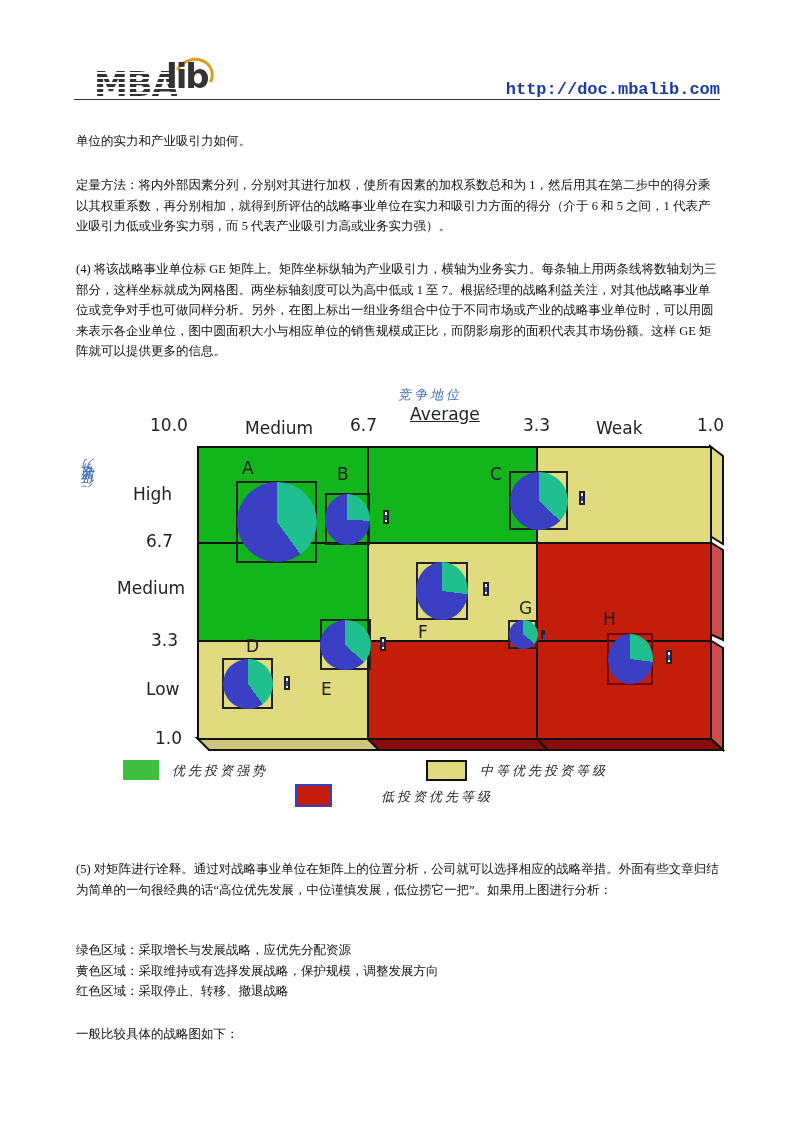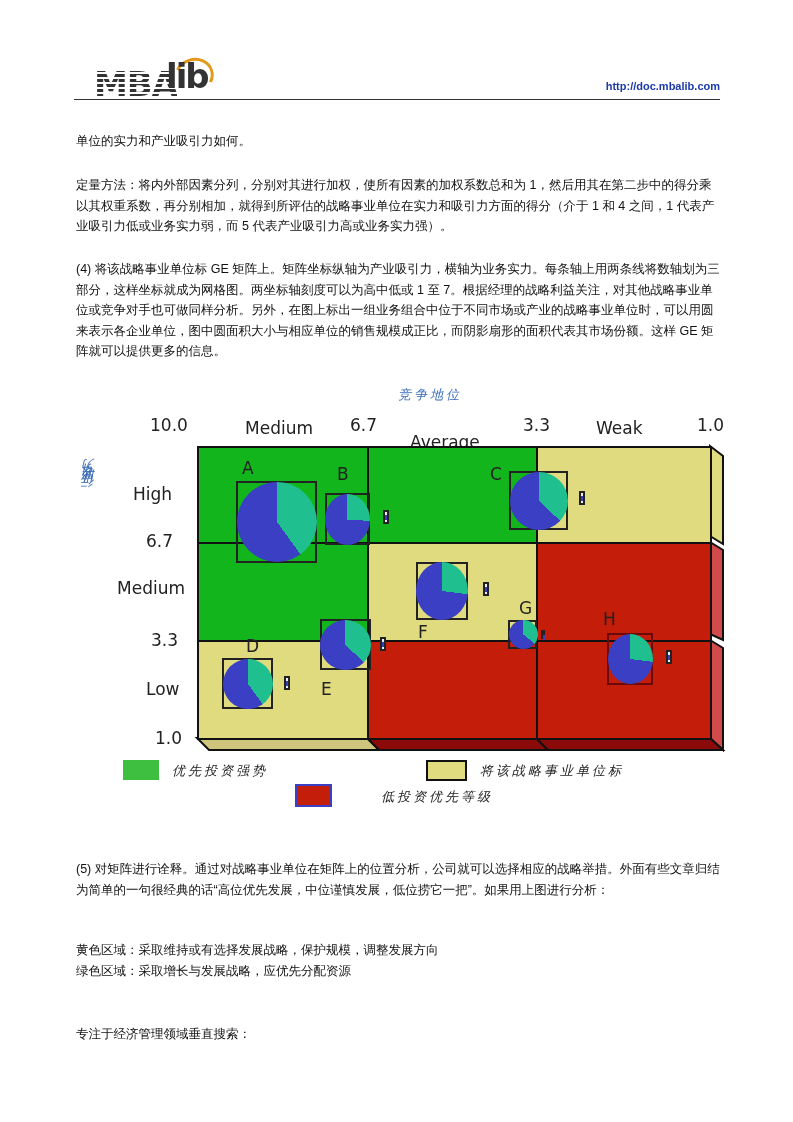--- a/index.html
+++ b/index.html
@@ -7,23 +7,23 @@
          font-family:"DejaVu Serif","Liberation Serif",serif; color:#111; }
   .header { position:absolute; left:78px; top:54px; width:642px; height:46px; }
   .logo { position:absolute; left:0; top:2px; width:130px; height:42px; }
   .logo-mba { position:absolute; left:16px; top:8px; font-family:"DejaVu Sans",sans-serif; font-weight:bold;
      font-size:34px; letter-spacing:-1px; color:#333;
      background:repeating-linear-gradient(#333 0 3px,#fff 3px 5px); -webkit-background-clip:text; background-clip:text;
      -webkit-text-fill-color:transparent; }
   .logo-lib { position:absolute; left:88px; top:0px; font-family:"DejaVu Sans",sans-serif; font-size:34px; color:#333; font-weight:bold; letter-spacing:-2px; }
   .logo-swoosh { position:absolute; left:96px; top:2px; width:34px; height:30px; border:3px solid #e39a1b; border-radius:50%; border-left-color:transparent; border-bottom-color:transparent; transform:rotate(-20deg); }
   .tagline { position:absolute; left:128px; top:28px; font-family:"DejaVu Sans",sans-serif; font-size:12px; font-weight:bold; color:#111; }
-  .url { position:absolute; right:0; top:26px; font-size:11px; font-weight:bold; color:#1b3aa6; font-family:Liberation Sans, sans-serif; }
+  .url { position:absolute; right:0; top:26px; font-size:17px; font-weight:bold; color:#1b3aa6; font-family:Liberation Mono, monospace; }
   .header-rule { position:absolute; left:74px; top:99px; width:646px; height:1px; background:#333; }
-  .para { position:absolute; left:76px; width:644px; font-size:12.5px; line-height:20.5px; font-family:Liberation Sans, sans-serif; }
+  .para { position:absolute; left:76px; width:644px; font-size:12.5px; line-height:20.5px; font-family:Liberation Serif, serif; }
   .para p { margin:0; }
   .axis-title-x { position:absolute; left:398px; top:386px; font-size:13px; color:#3d6cb8; letter-spacing:3px; font-style:italic; }
   .axis-title-y { position:absolute; left:80px; top:478px; width:16px; font-size:13px; color:#3d6cb8; writing-mode:vertical-rl; transform:rotate(180deg); letter-spacing:4px; font-style:italic; }
   .tick { position:absolute; font-family:"DejaVu Sans",sans-serif; font-size:17px; color:#222; font-weight:normal; }
   .cell { position:absolute; box-sizing:border-box; border:2px solid #111; }
   .green { background:#12b51c; }
   .yellow { background:#e1db80; }
   .red { background:#c41d0a; }
   .side { position:absolute; }
   .pie-box { position:absolute; box-sizing:border-box; border:2px solid #222; }
@@ -44,34 +44,34 @@
     <span class="logo-lib">lib</span>
   </div>
   <span class="url">http://doc.mbalib.com</span>
 </div>
 <div class="header-rule"></div>
 
 <div class="para" style="top:131px;">
   <p>单位的实力和产业吸引力如何。</p>
 </div>
 <div class="para" style="top:175px;">
-  <p>定量方法：将内外部因素分列，分别对其进行加权，使所有因素的加权系数总和为 1，然后用其在第二步中的得分乘以其权重系数，再分别相加，就得到所评估的战略事业单位在实力和吸引力方面的得分（介于 1 和 4 之间，1 代表产业吸引力低或业务实力弱，而 5 代表产业吸引力高或业务实力强）。</p>
+  <p>定量方法：将内外部因素分列，分别对其进行加权，使所有因素的加权系数总和为 1，然后用其在第二步中的得分乘以其权重系数，再分别相加，就得到所评估的战略事业单位在实力和吸引力方面的得分（介于 6 和 5 之间，1 代表产业吸引力低或业务实力弱，而 5 代表产业吸引力高或业务实力强）。</p>
 </div>
 <div class="para" style="top:259px;">
   <p>(4)  将该战略事业单位标 GE 矩阵上。矩阵坐标纵轴为产业吸引力，横轴为业务实力。每条轴上用两条线将数轴划为三部分，这样坐标就成为网格图。两坐标轴刻度可以为高中低或 1 至 7。根据经理的战略利益关注，对其他战略事业单位或竞争对手也可做同样分析。另外，在图上标出一组业务组合中位于不同市场或产业的战略事业单位时，可以用圆来表示各企业单位，图中圆面积大小与相应单位的销售规模成正比，而阴影扇形的面积代表其市场份额。这样 GE 矩阵就可以提供更多的信息。</p>
 </div>
 
 <div>
   <span class="axis-title-x">竞争地位</span>
   <span class="axis-title-y">行业吸引力</span>
 
   <span class="tick" style="left:150px;top:415px;">10.0</span>
   <span class="tick" style="left:245px;top:418px;">Medium</span>
   <span class="tick" style="left:350px;top:415px;">6.7</span>
-  <span class="tick" style="left:410px;top:432px;text-decoration:underline;">Average</span>
+  <span class="tick" style="left:410px;top:404px;text-decoration:underline;">Average</span>
   <span class="tick" style="left:523px;top:415px;">3.3</span>
   <span class="tick" style="left:596px;top:418px;">Weak</span>
   <span class="tick" style="left:697px;top:415px;">1.0</span>
 
   <span class="tick" style="left:133px;top:484px;text-align:right;">High</span>
   <span class="tick" style="left:146px;top:531px;">6.7</span>
   <span class="tick" style="left:117px;top:578px;">Medium</span>
   <span class="tick" style="left:151px;top:630px;">3.3</span>
   <span class="tick" style="left:134px;top:679px;margin-left:12px;">Low</span>
   <span class="tick" style="left:155px;top:728px;">1.0</span>
@@ -130,27 +130,28 @@
   <div class="ind" style="left:541px;top:630px;width:4px;height:9px;"></div>
 
   <span class="unit-label" style="left:603px;top:609px;">H</span>
   <div class="pie-box" style="left:607px;top:633px;width:46px;height:52px;border-color:#6a0a0a;"></div>
   <div class="pie" style="left:608px;top:634px;width:45px;height:50px;background:conic-gradient(#1fbf8f 0 27%, #3b3fc4 27% 100%);"></div>
   <div class="ind" style="left:666px;top:650px;"></div>
 
   <div class="legend-swatch" style="left:123px;top:760px;width:36px;height:20px;background:#3fbf3f;"></div>
   <span class="legend-text" style="left:172px;top:762px;">优先投资强势</span>
   <div class="legend-swatch" style="left:426px;top:760px;width:41px;height:21px;background:#e1db80;border:2px solid #111;"></div>
-  <span class="legend-text" style="left:480px;top:762px;">将该战略事业单位标</span>
+  <span class="legend-text" style="left:480px;top:762px;">中等优先投资等级</span>
   <div class="legend-swatch" style="left:295px;top:784px;width:37px;height:23px;background:#c41d0a;border:2px solid #3b3fc4;"></div>
   <span class="legend-text" style="left:342px;top:788px;margin-left:39px;">低投资优先等级</span>
 </div>
 
 <div class="para" style="top:859px;">
   <p>(5)  对矩阵进行诠释。通过对战略事业单位在矩阵上的位置分析，公司就可以选择相应的战略举措。外面有些文章归结为简单的一句很经典的话“高位优先发展，中位谨慎发展，低位捞它一把”。如果用上图进行分析：</p>
 </div>
 <div class="para" style="top:940px;">
+  <p>绿色区域：采取增长与发展战略，应优先分配资源</p>
   <p>黄色区域：采取维持或有选择发展战略，保护规模，调整发展方向</p>
-  <p>绿色区域：采取增长与发展战略，应优先分配资源</p>
+  <p>红色区域：采取停止、转移、撤退战略</p>
 </div>
 <div class="para" style="top:1024px;">
-  <p>专注于经济管理领域垂直搜索：</p>
+  <p>一般比较具体的战略图如下：</p>
 </div>
 
 </body></html>

